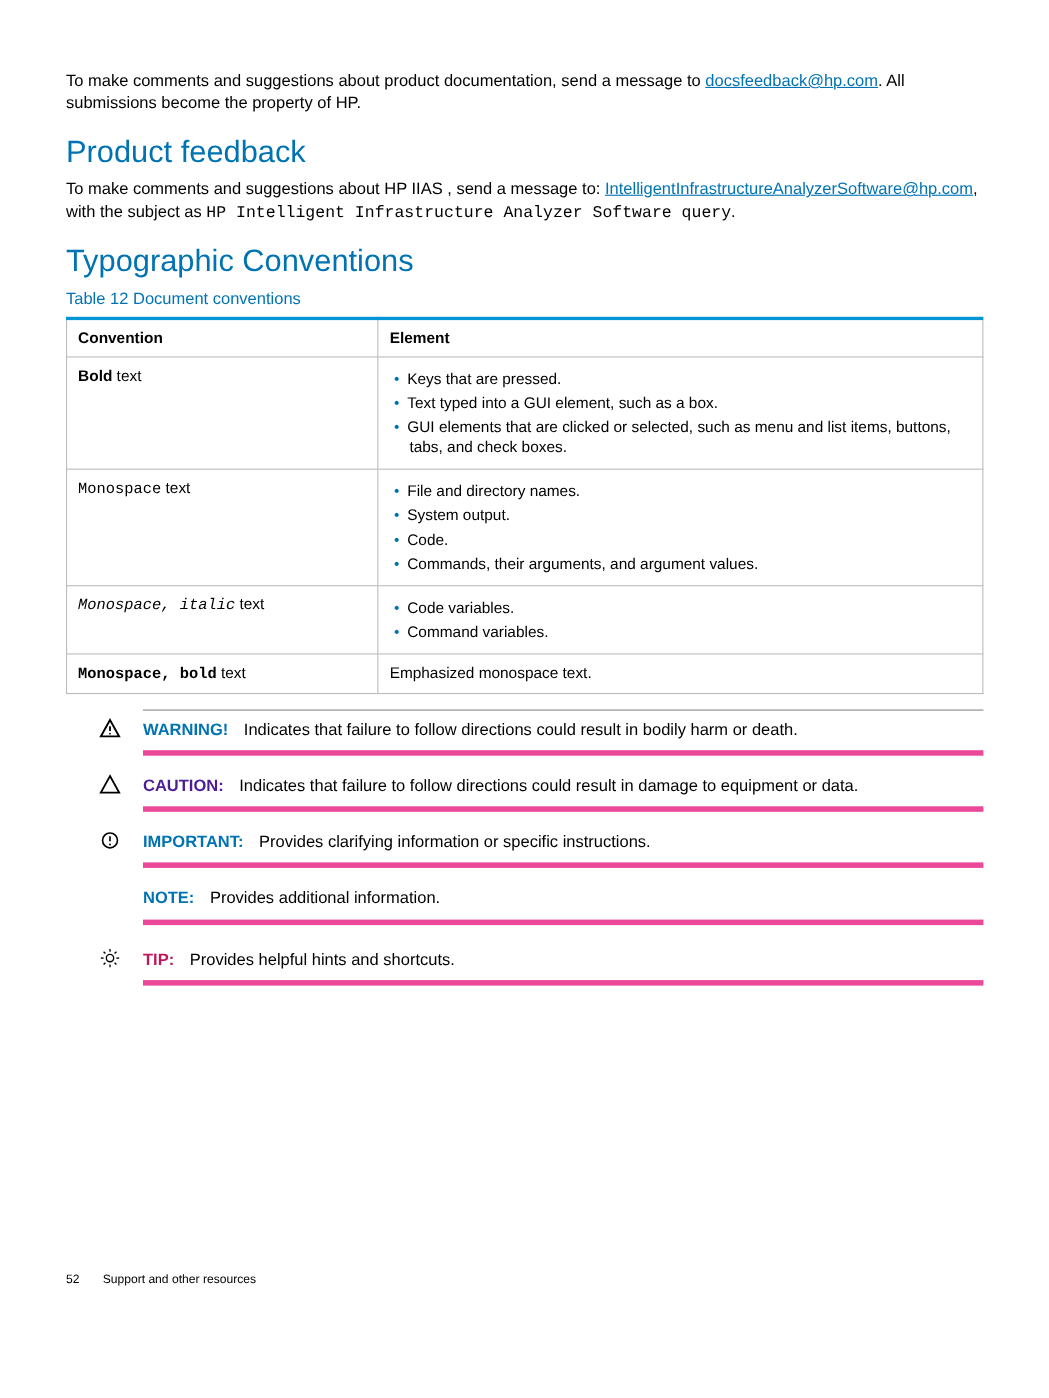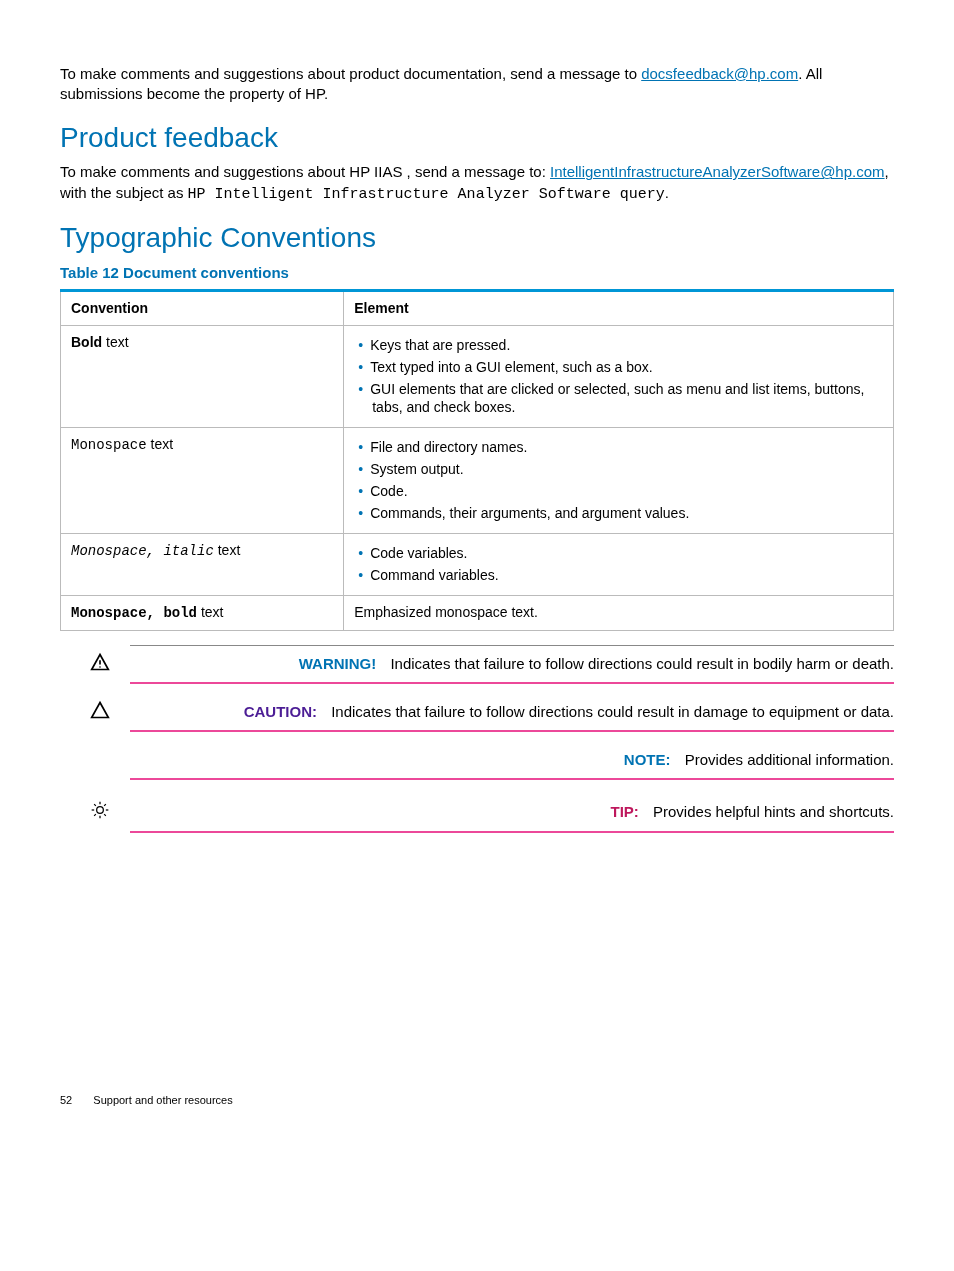--- a/index.html
+++ b/index.html
@@ -15,21 +15,21 @@
   .indent { }
   a.link { color: #0073b3; text-decoration: underline; }
   h2.section {
     font-family: Arial, Helvetica, sans-serif;
     font-weight: 300;
     font-size: 28px;
     color: #0073b3;
     margin: 14px 0 6px 0;
   }
   .table-title {
-    font-weight: bold;
+    font-weight: normal;
     color: #0073b3;
     font-size: 15px;
     margin: 4px 0 6px 0;
   }
   table.conv {
     border-collapse: collapse;
     width: 100%;
     border-top: 3px solid #0096d6;
   }
   table.conv th, table.conv td {
@@ -53,25 +53,24 @@
     margin-left: -14px;
   }
   ul.cell-list li { margin: 3px 0; }
   .mono { font-family: "Courier New", monospace; }
   .italic { font-style: italic; }
   .bold { font-weight: bold; }
   .xref { color: #0073b3; }
   .admon-block { margin-left: 70px; margin-top: 14px; }
   .admon {
     border-top: 1px solid #888;
-    border-bottom: 2px solid #ec4899;
+    border-bottom: 5px solid #ec4899;
     padding: 8px 0;
     position: relative;
     margin-bottom: 0;
-    text-align: right;
   }
   .admon + .admon { border-top: none; }
   .admon .icon {
     position: absolute;
     left: -40px;
     top: 6px;
     width: 20px;
     height: 20px;
     display: flex;
     align-items: center;
@@ -181,20 +180,31 @@
   <div class="admon" style="margin-top:10px">
     <span class="icon">
       <svg width="20" height="20" viewBox="0 0 24 24">
           <path d="M12 3 L22 21 L2 21 Z" fill="none" stroke="#000" stroke-width="2"></path>
         </svg>
     </span>
     <span class="label caution-label">CAUTION:</span>
     <span>Indicates that failure to follow directions could result in damage to equipment or data.</span>
   </div>
 
+  <div class="admon" style="margin-top:10px">
+    <span class="icon">
+      <svg width="18" height="18" viewBox="0 0 24 24">
+          <circle cx="12" cy="12" r="9" fill="none" stroke="#000" stroke-width="2"></circle>
+          <line x1="12" y1="7" x2="12" y2="13" stroke="#000" stroke-width="2"></line>
+          <circle cx="12" cy="17" r="1.2" fill="#000"></circle>
+        </svg>
+    </span>
+    <span class="label important-label">IMPORTANT:</span>
+    <span>Provides clarifying information or specific instructions.</span>
+  </div>
 
   <div class="admon" style="margin-top:10px">
     <span class="label note-label">NOTE:</span>
     <span>Provides additional information.</span>
   </div>
 
   <div class="admon" style="margin-top:14px">
     <span class="icon">
       <svg width="20" height="20" viewBox="0 0 24 24">
         <circle cx="12" cy="12" r="4" fill="none" stroke="#000" stroke-width="1.5"></circle>

